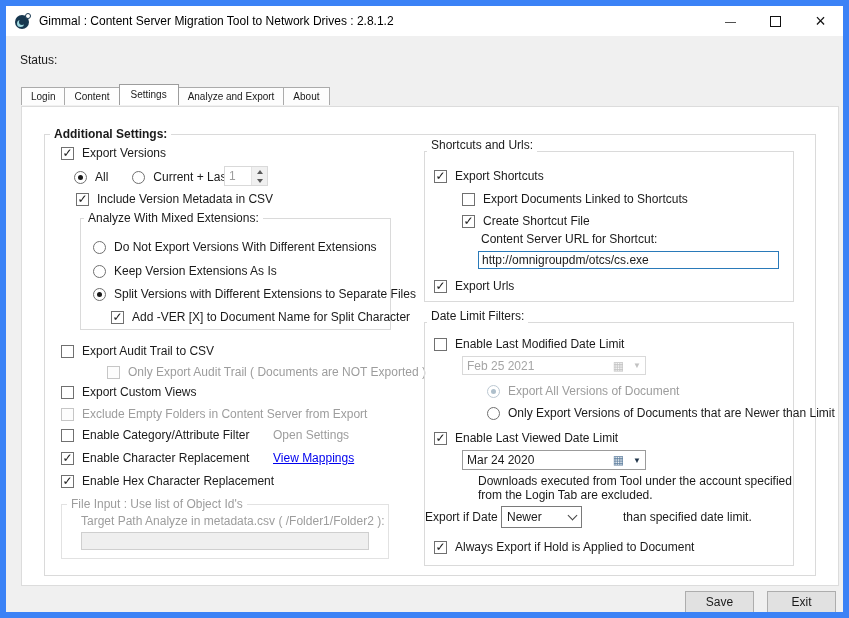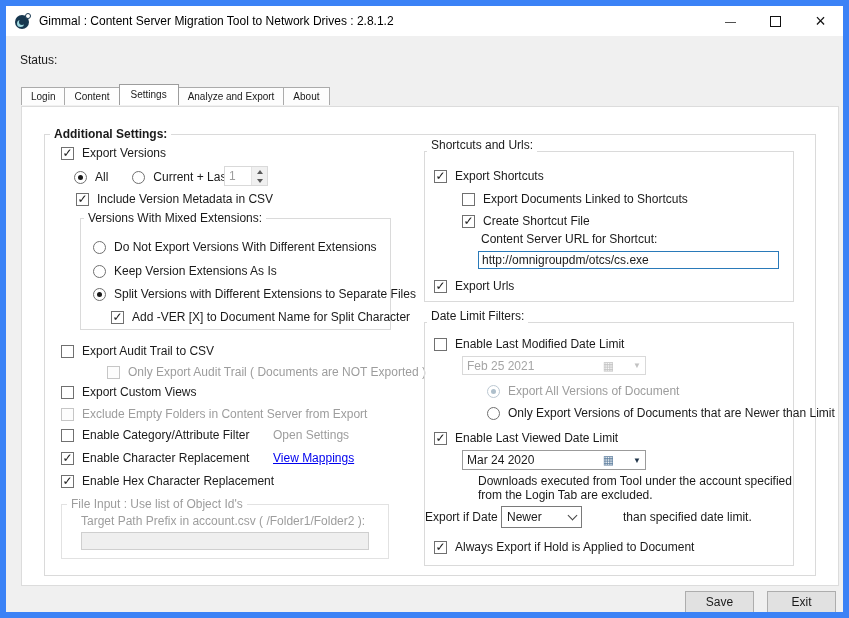--- a/index.html
+++ b/index.html
@@ -32,21 +32,21 @@
   .link{color:#0000ee;text-decoration:underline;cursor:pointer;}
   .tbox{position:absolute;box-sizing:border-box;background:#fff;border:1px solid #8a8a8a;font-family:"Liberation Sans",sans-serif;font-size:12px;color:#1a1a1a;padding:0 3px;}
   .tbox.focus{border:1px solid #2a7ab9;}
   .tbox.dis{background:#efefef;border-color:#cfcfcf;color:#9d9d9d;}
   .spinner{position:absolute;box-sizing:border-box;border:1px solid #d9d9d9;background:#fff;display:flex;}
   .spin-val{flex:1;display:flex;align-items:center;padding-left:4px;color:#9d9d9d;font-size:12px;}
   .spin-btns{width:15px;display:flex;flex-direction:column;border-left:1px solid #e3e3e3;}
   .spin-btn{flex:1;background:#f0f0f0;display:flex;align-items:center;justify-content:center;}
   .tri-up{width:0;height:0;border-left:3px solid transparent;border-right:3px solid transparent;border-bottom:4px solid #5a5a5a;}
   .tri-dn{width:0;height:0;border-left:3px solid transparent;border-right:3px solid transparent;border-top:4px solid #5a5a5a;}
-  .dtp{position:absolute;box-sizing:border-box;border:1px solid #9b9b9b;background:#fff;display:flex;align-items:center;padding:0 4px;gap:19px;}
+  .dtp{position:absolute;box-sizing:border-box;border:1px solid #9b9b9b;background:#fff;display:flex;align-items:center;padding:0 4px;gap:9px;}
   .dtp .dval{flex:1;font-size:12px;color:#1a1a1a;}
   .dtp .cal-glyph{font-size:12px;line-height:12px;color:#5d7e9e;}
   .dtp .dp-arrow{font-size:8px;color:#1e3348;}
   .dtp.dis{border-color:#d9d9d9;}
   .dtp.dis .dval{color:#a5a5a5;}
   .dtp.dis .cal-glyph{color:#c2c2c2;}
   .dtp.dis .dp-arrow{color:#c2c2c2;}
   .combo{position:absolute;box-sizing:border-box;border:1px solid #7a7a7a;background:#fff;display:flex;align-items:center;padding:0 5px;}
   .combo .cval{flex:1;font-size:12px;}
   .chev{width:6px;height:6px;border-right:1px solid #444;border-bottom:1px solid #444;transform:rotate(45deg);margin-top:-3px;flex:none;}
@@ -119,21 +119,21 @@
         </span>
     </span>
   </div>
 
   <div class="row" style="left:70px;top:185px;">
     <span class="cb on">✓</span>
     <span class="lbl">Include Version Metadata in CSV</span>
   </div>
 
   <div class="groupbox" style="left:74px;top:212px;width:311px;height:112px;"></div>
-  <div class="grouplabel" style="left:78px;top:205px;">Versions With Mixed Extensions:</div>
+  <div class="grouplabel" style="left:78px;top:205px;">Analyze With Mixed Extensions:</div>
 
   <div class="row" style="left:87px;top:233px;">
     <span class="rad"></span>
     <span class="lbl">Do Not Export Versions With Different Extensions</span>
   </div>
   <div class="row" style="left:87px;top:257px;">
     <span class="rad"></span>
     <span class="lbl">Keep Version Extensions As Is</span>
   </div>
   <div class="row" style="left:87px;top:280px;">
@@ -175,21 +175,21 @@
   <div class="row" style="left:267px;top:444px;">
     <span class="lbl link">View Mappings</span>
   </div>
   <div class="row" style="left:55px;top:467px;">
     <span class="cb on">✓</span>
     <span class="lbl">Enable Hex Character Replacement</span>
   </div>
 
   <div class="groupbox" style="left:55px;top:498px;width:328px;height:55px;border-color:#e2e2e2;"></div>
   <div class="grouplabel" style="left:61px;top:491px;color:#9d9d9d;">File Input : Use list of Object Id's</div>
-  <div class="note" style="left:75px;top:508px;color:#9d9d9d;">Target Path Prefix in account.csv ( /Folder1/Folder2 ):</div>
+  <div class="note" style="left:75px;top:508px;color:#9d9d9d;">Target Path Analyze in metadata.csv ( /Folder1/Folder2 ):</div>
   <input class="tbox dis" style="left: 75px; top: 526px; width: 288px; height: 18px;" value="">
 
   <div class="groupbox" style="left:418px;top:145px;width:370px;height:151px;"></div>
   <div class="grouplabel" style="left:421px;top:132px;">Shortcuts and Urls:</div>
 
   <div class="row" style="left:428px;top:162px;">
     <span class="cb on">✓</span>
     <span class="lbl">Export Shortcuts</span>
   </div>
   <div class="row" style="left:456px;top:185px;">

